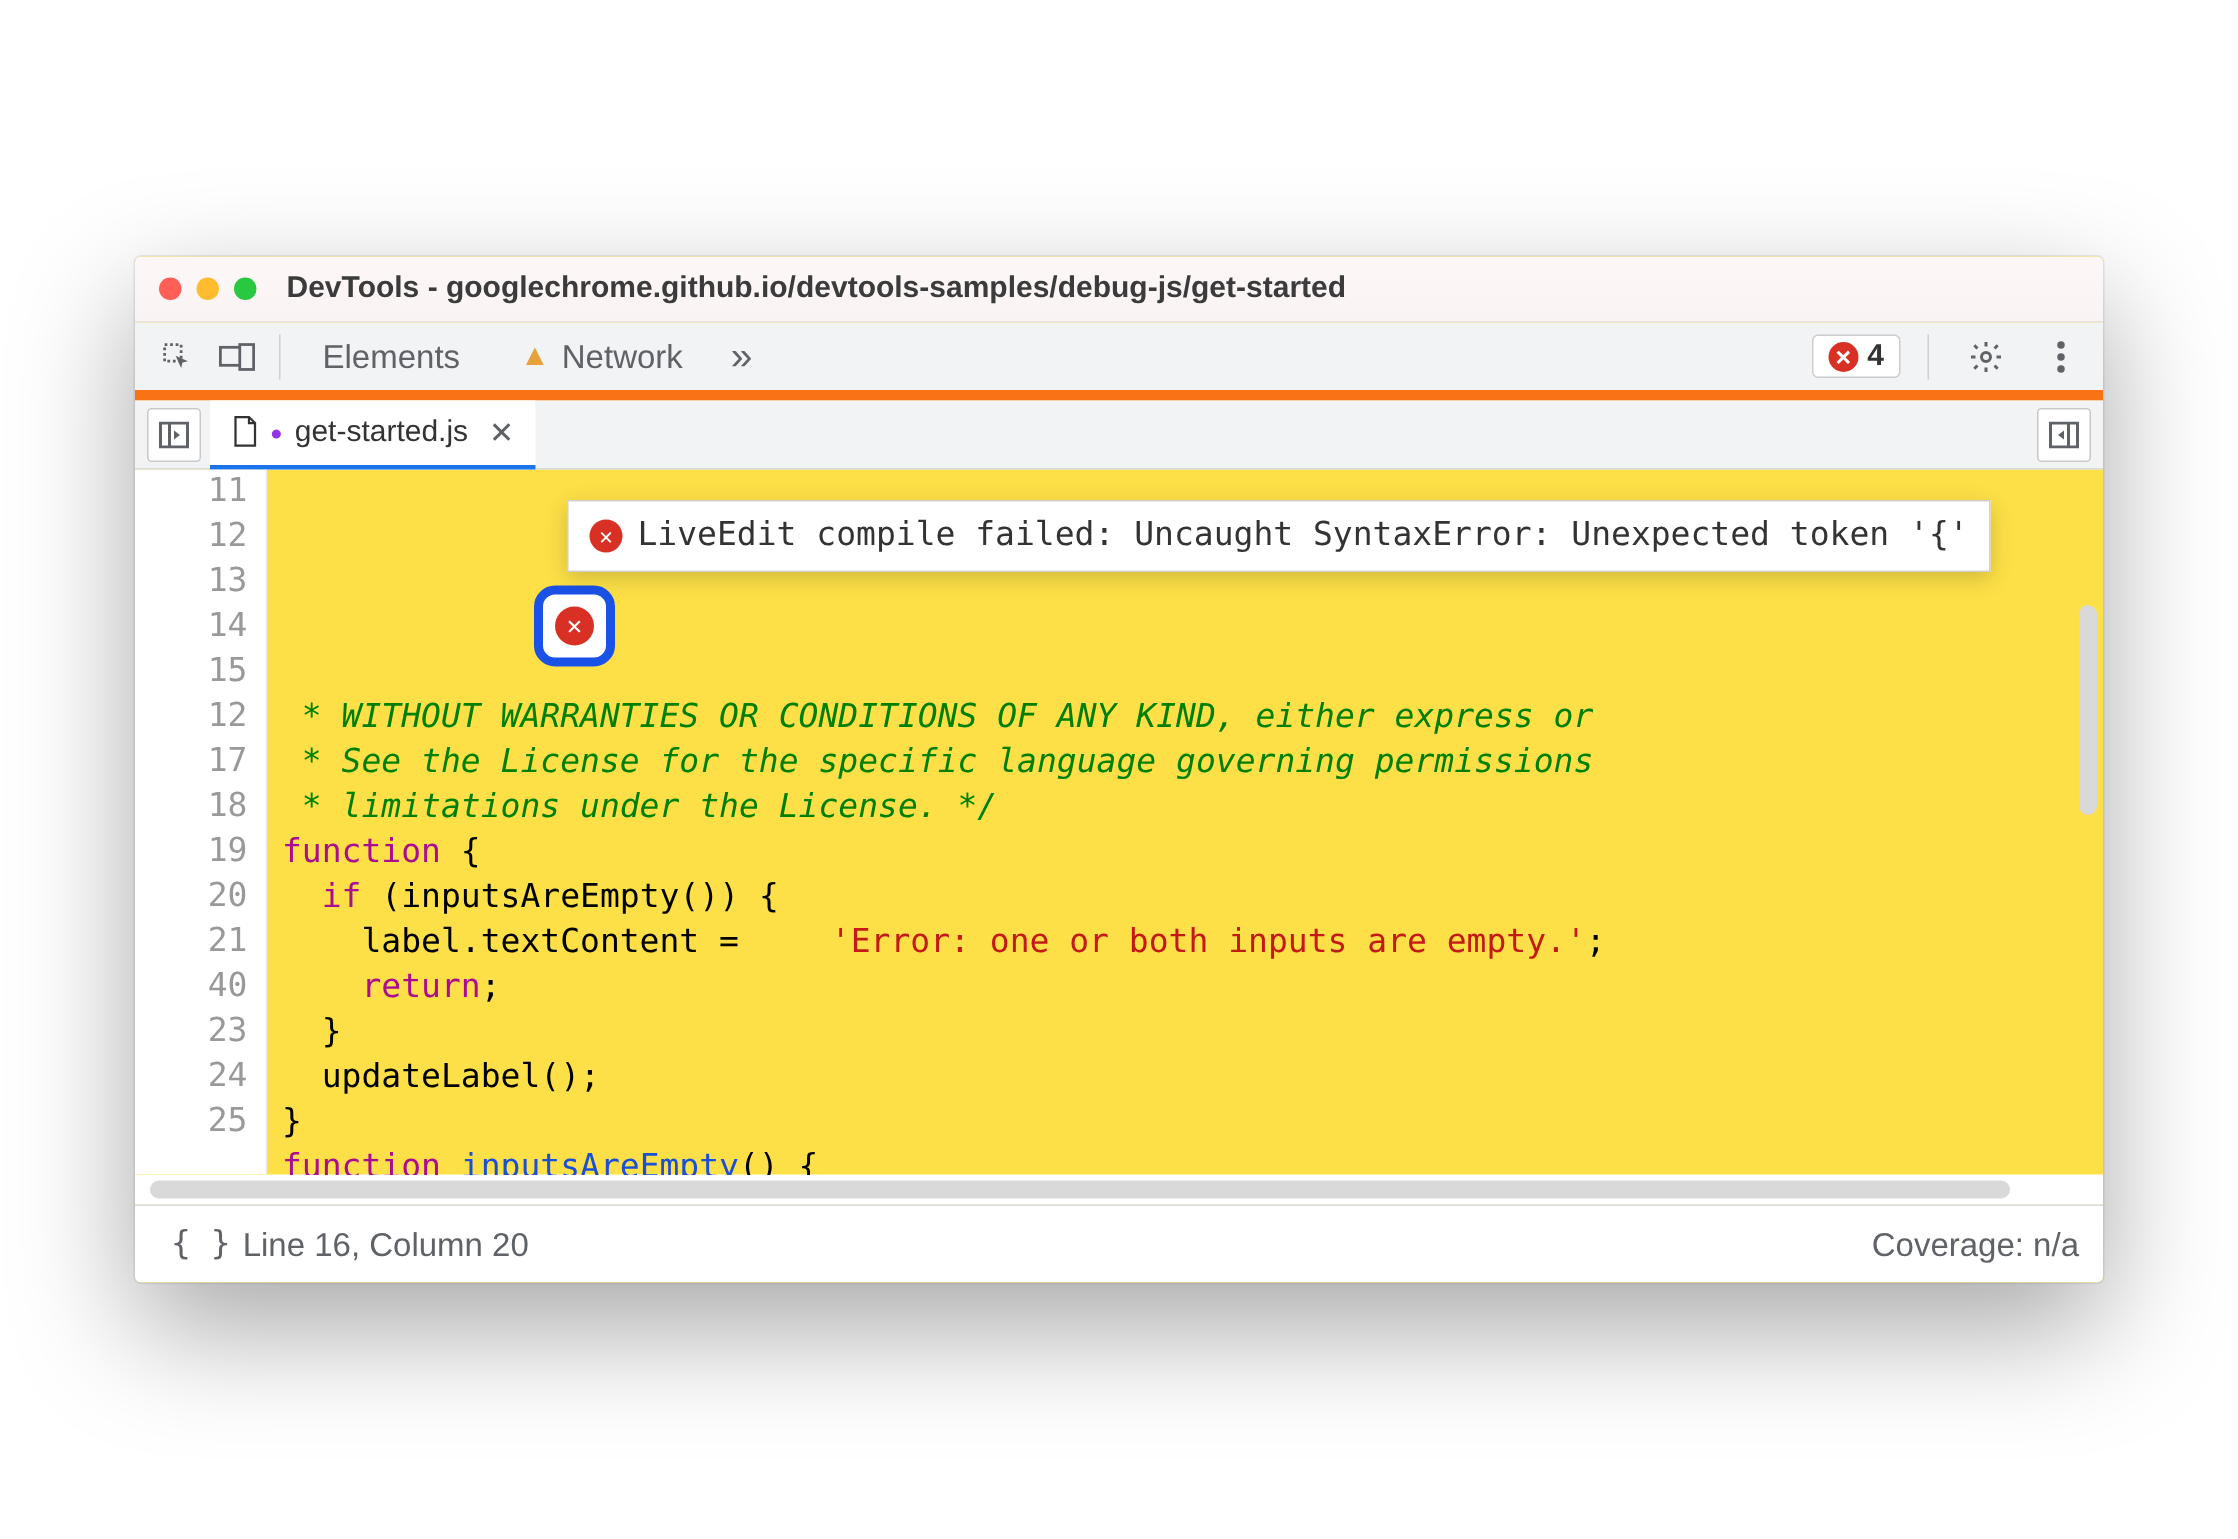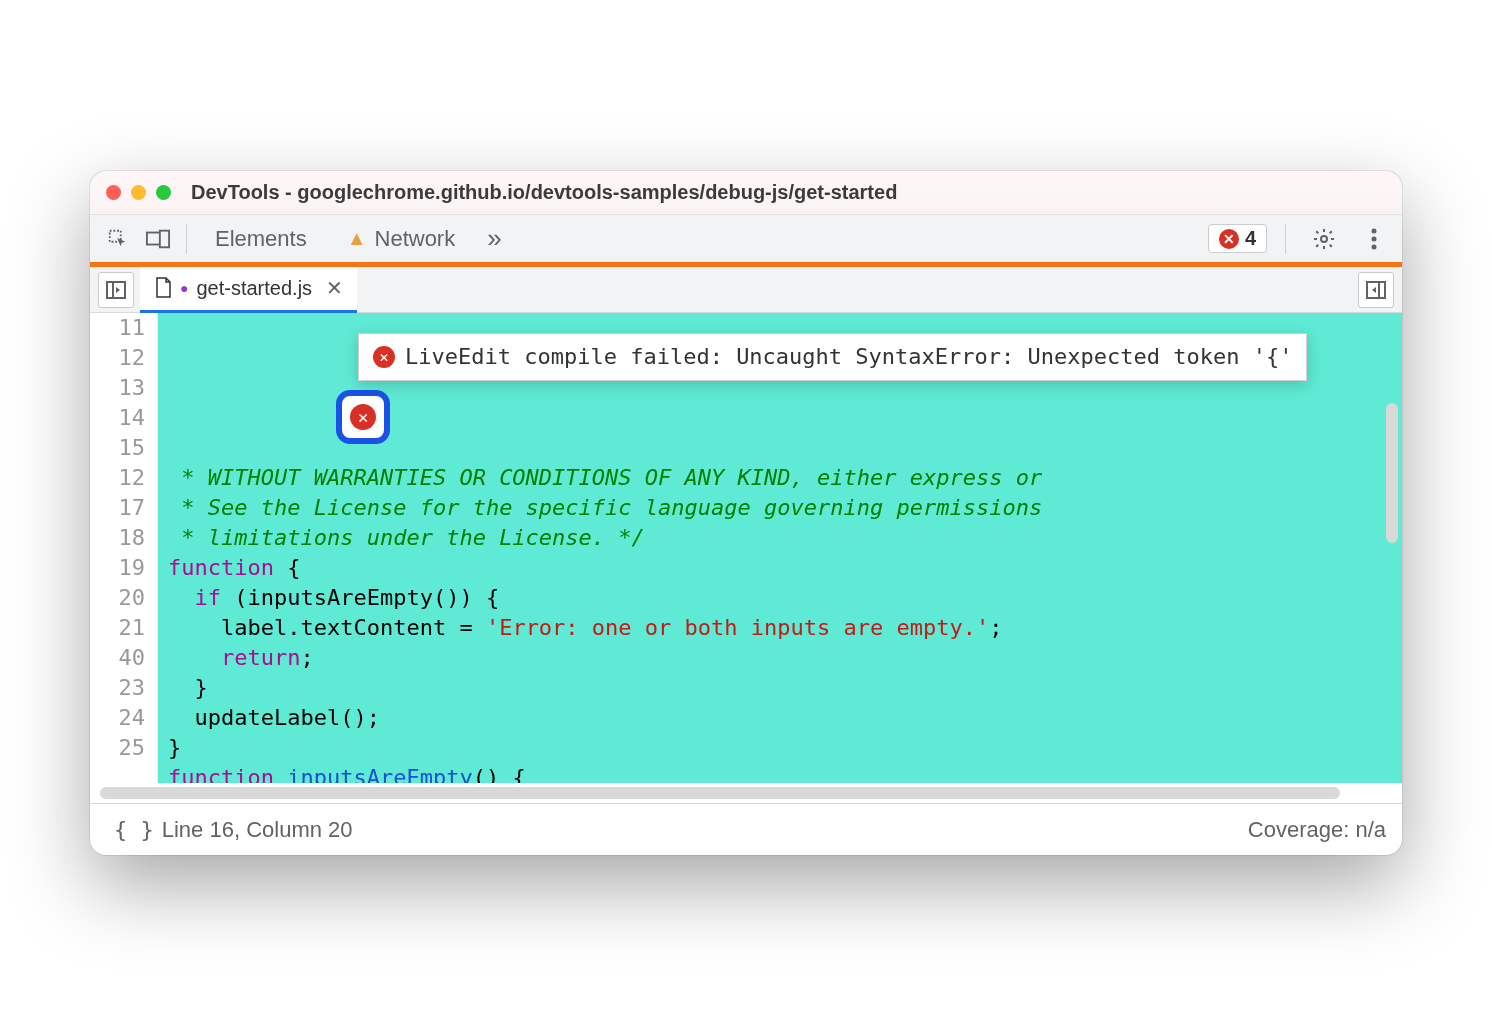--- a/index.html
+++ b/index.html
@@ -6,24 +6,24 @@
     body {
       font-family: -apple-system, BlinkMacSystemFont, "Segoe UI", Helvetica, Arial, sans-serif;
       background: #fff;
       display: flex;
       align-items: center;
       justify-content: center;
       min-height: 100vh;
     }
     .window {
       width: 1312px;
-      border-radius: 16px;
+      border-radius: 4px;
       overflow: hidden;
       box-shadow: 0 30px 80px rgba(0,0,0,0.35), 0 0 0 1px rgba(0,0,0,0.08);
-      background: #5eead4;
+      background: #fde047;
       position: relative;
     }
     .titlebar {
       display: flex;
       align-items: center;
       padding: 10px 16px;
       background: linear-gradient(#fdf7f7,#faf3f3);
       border-bottom: 1px solid #e6e0e0;
       gap: 10px;
     }
@@ -37,21 +37,21 @@
       font-size: 20px;
       color: #3b3b3b;
       margin-left: 10px;
       white-space: nowrap;
     }
     .toolbar {
       display: flex;
       align-items: center;
       padding: 0 8px;
       background: #f1f3f4;
-      border-bottom: 5px solid #f97316;
+      border-bottom: 7px solid #f97316;
       height: 52px;
     }
     .tool-icon {
       width: 40px; height: 40px;
       display: flex; align-items: center; justify-content: center;
       color: #5f6368;
       cursor: pointer;
     }
     .tool-sep { width: 1px; height: 30px; background: #d0d0d0; margin: 0 8px; }
     .tabs { display: flex; align-items: center; gap: 0; }
@@ -109,21 +109,21 @@
       background: #fff;
       cursor: pointer;
     }
     .filetab .modified { color: #9334e6; font-size: 14px; }
     .filetab .close { color: #5f6368; font-size: 20px; margin-left: 6px; cursor: pointer; }
     .code-area { display: flex; position: relative; height: 470px; overflow: hidden; }
     .gutter {
       background: #fff;
       text-align: right;
       padding: 0 12px 0 0;
-      width: 68px;
+      width: 88px;
       color: #999;
       font-family: Menlo, Consolas, monospace;
       font-size: 22px;
       line-height: 30px;
       border-right: 1px solid #eee;
       user-select: none;
     }
     .gutter div { height: 30px; }
     .code {
       flex: 1;
@@ -131,21 +131,21 @@
       font-family: Menlo, Consolas, monospace;
       font-size: 22px;
       line-height: 30px;
       white-space: pre;
       overflow-x: hidden;
       position: relative;
     }
     .code .line { height: 30px; }
     .k-keyword { color: #aa0d91; }
     .k-func { color: #1a4fd6; }
-    .k-string { color: #c41a16; }
+    .k-string { color: #c41a16; margin-left: 48px; }
     .k-comment { color: #007f00; font-style: italic; }
     .tooltip {
       position: absolute;
       top: 20px; left: 200px;
       background: #fff;
       border: 1px solid #d0d0d0;
       box-shadow: 0 4px 14px rgba(0,0,0,0.18);
       padding: 8px 14px;
       font-size: 22px;
       display: flex; align-items: center; gap: 10px;

